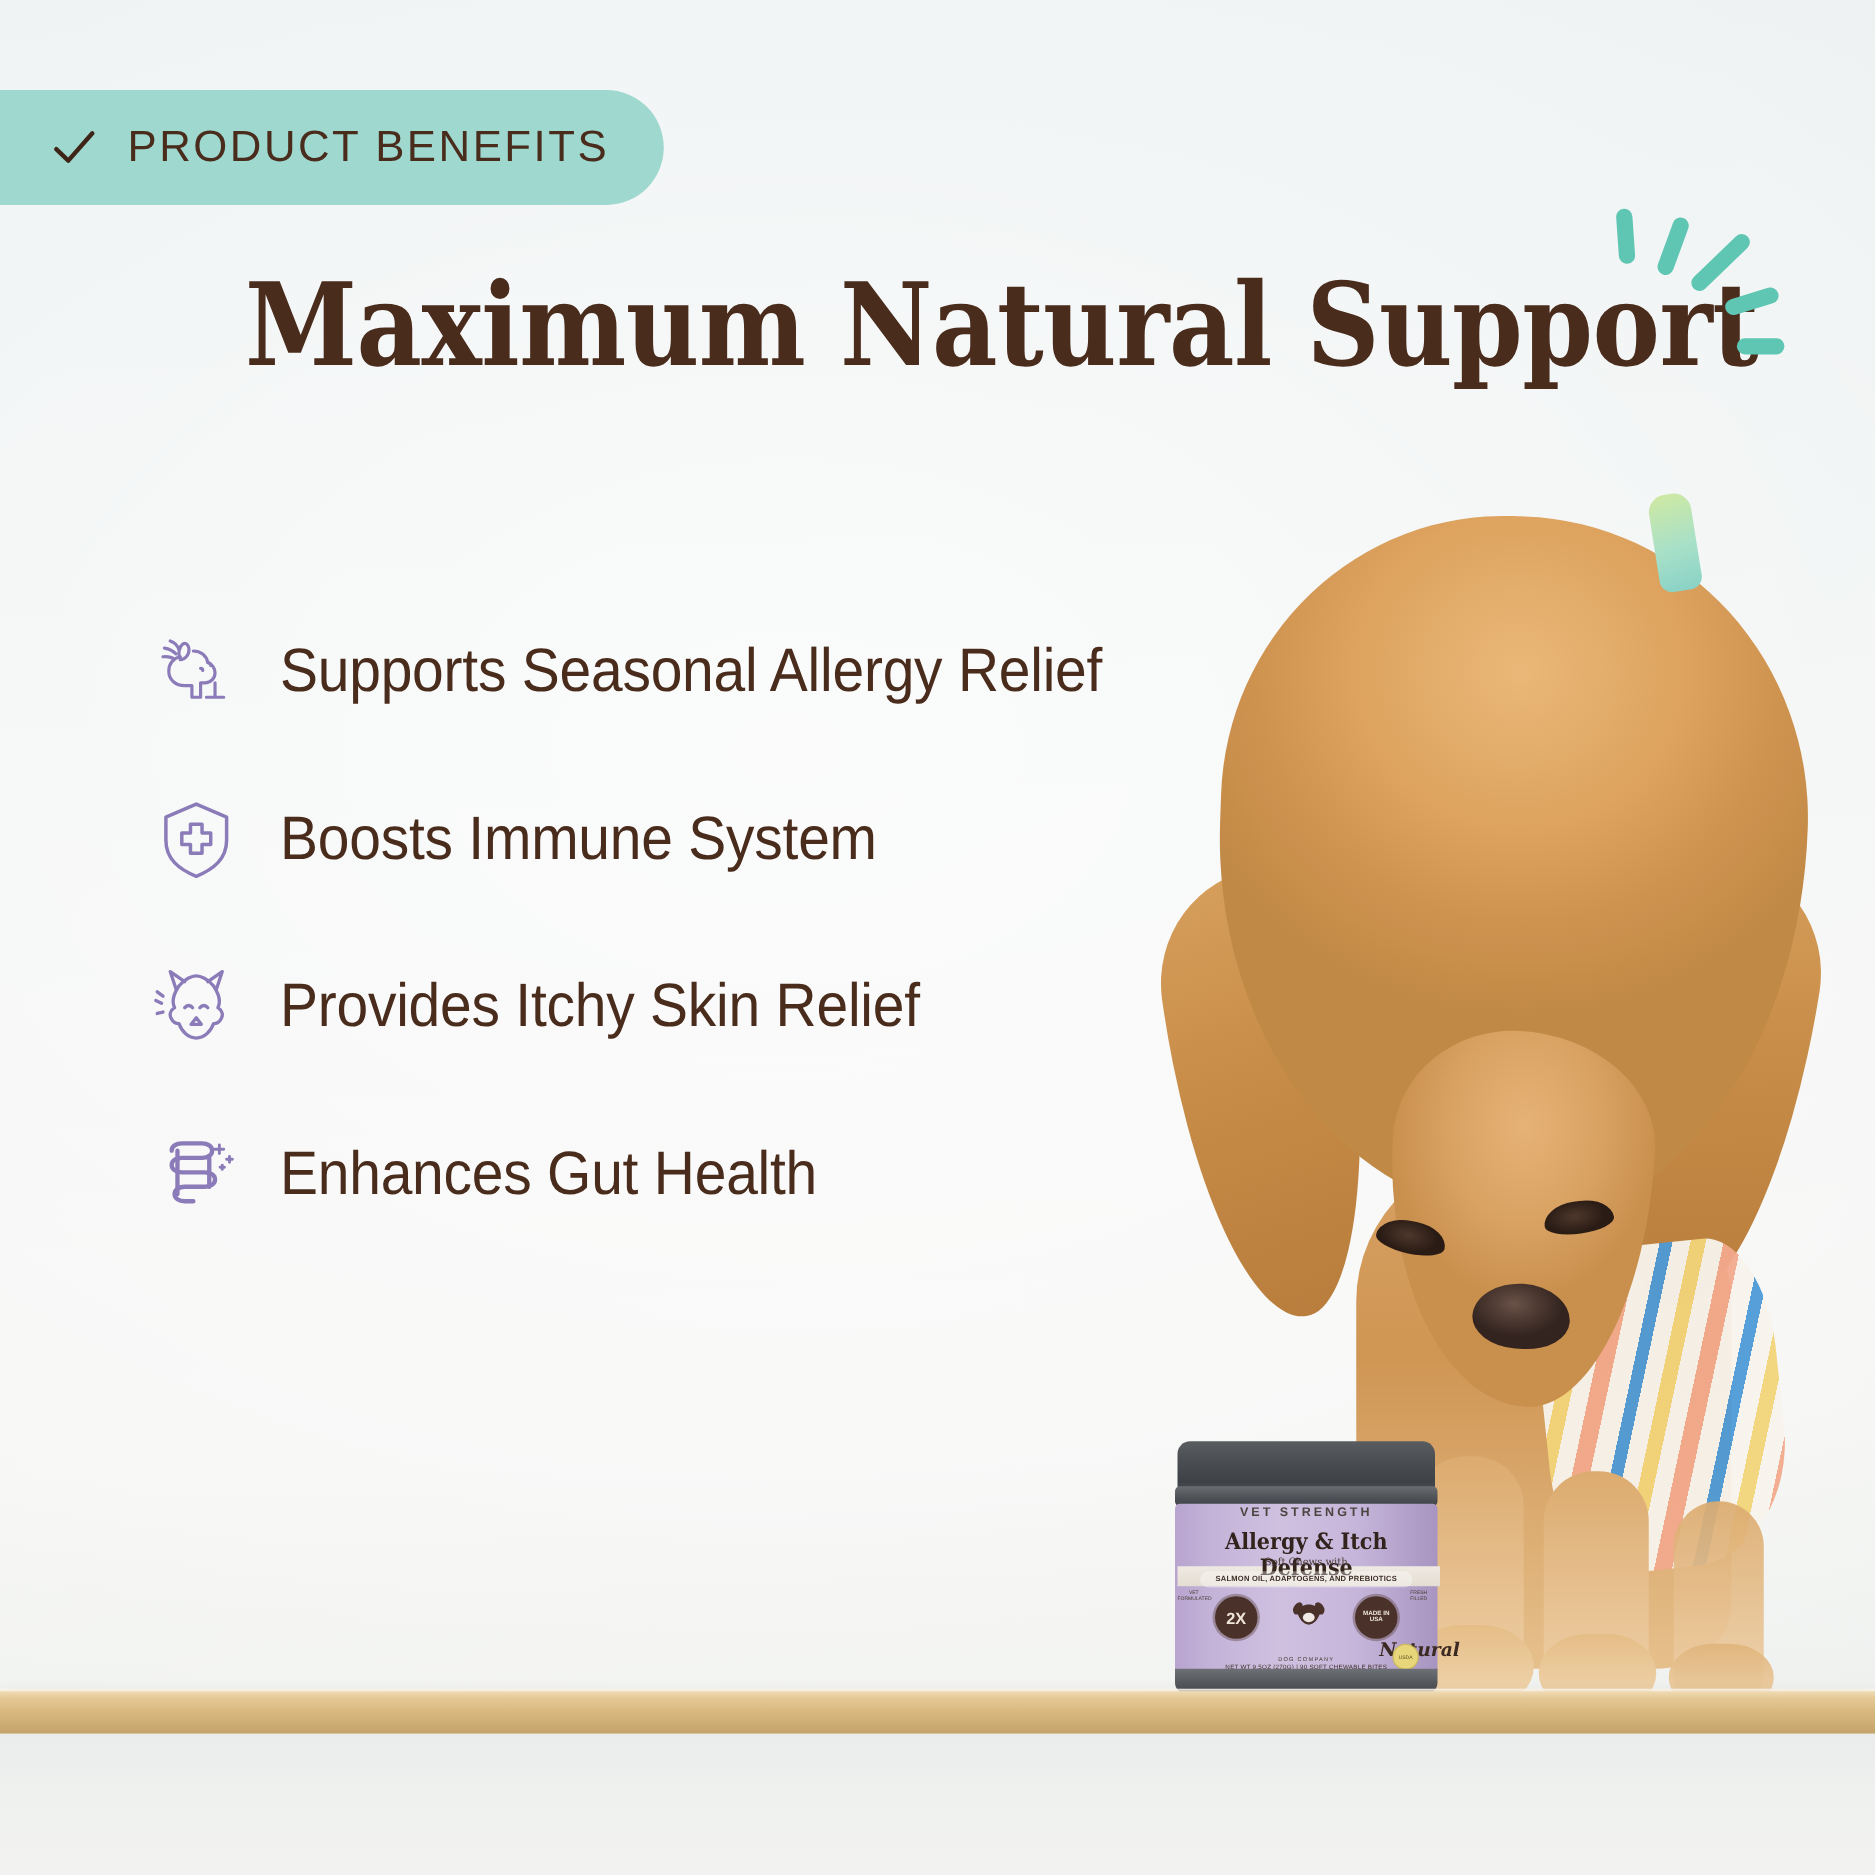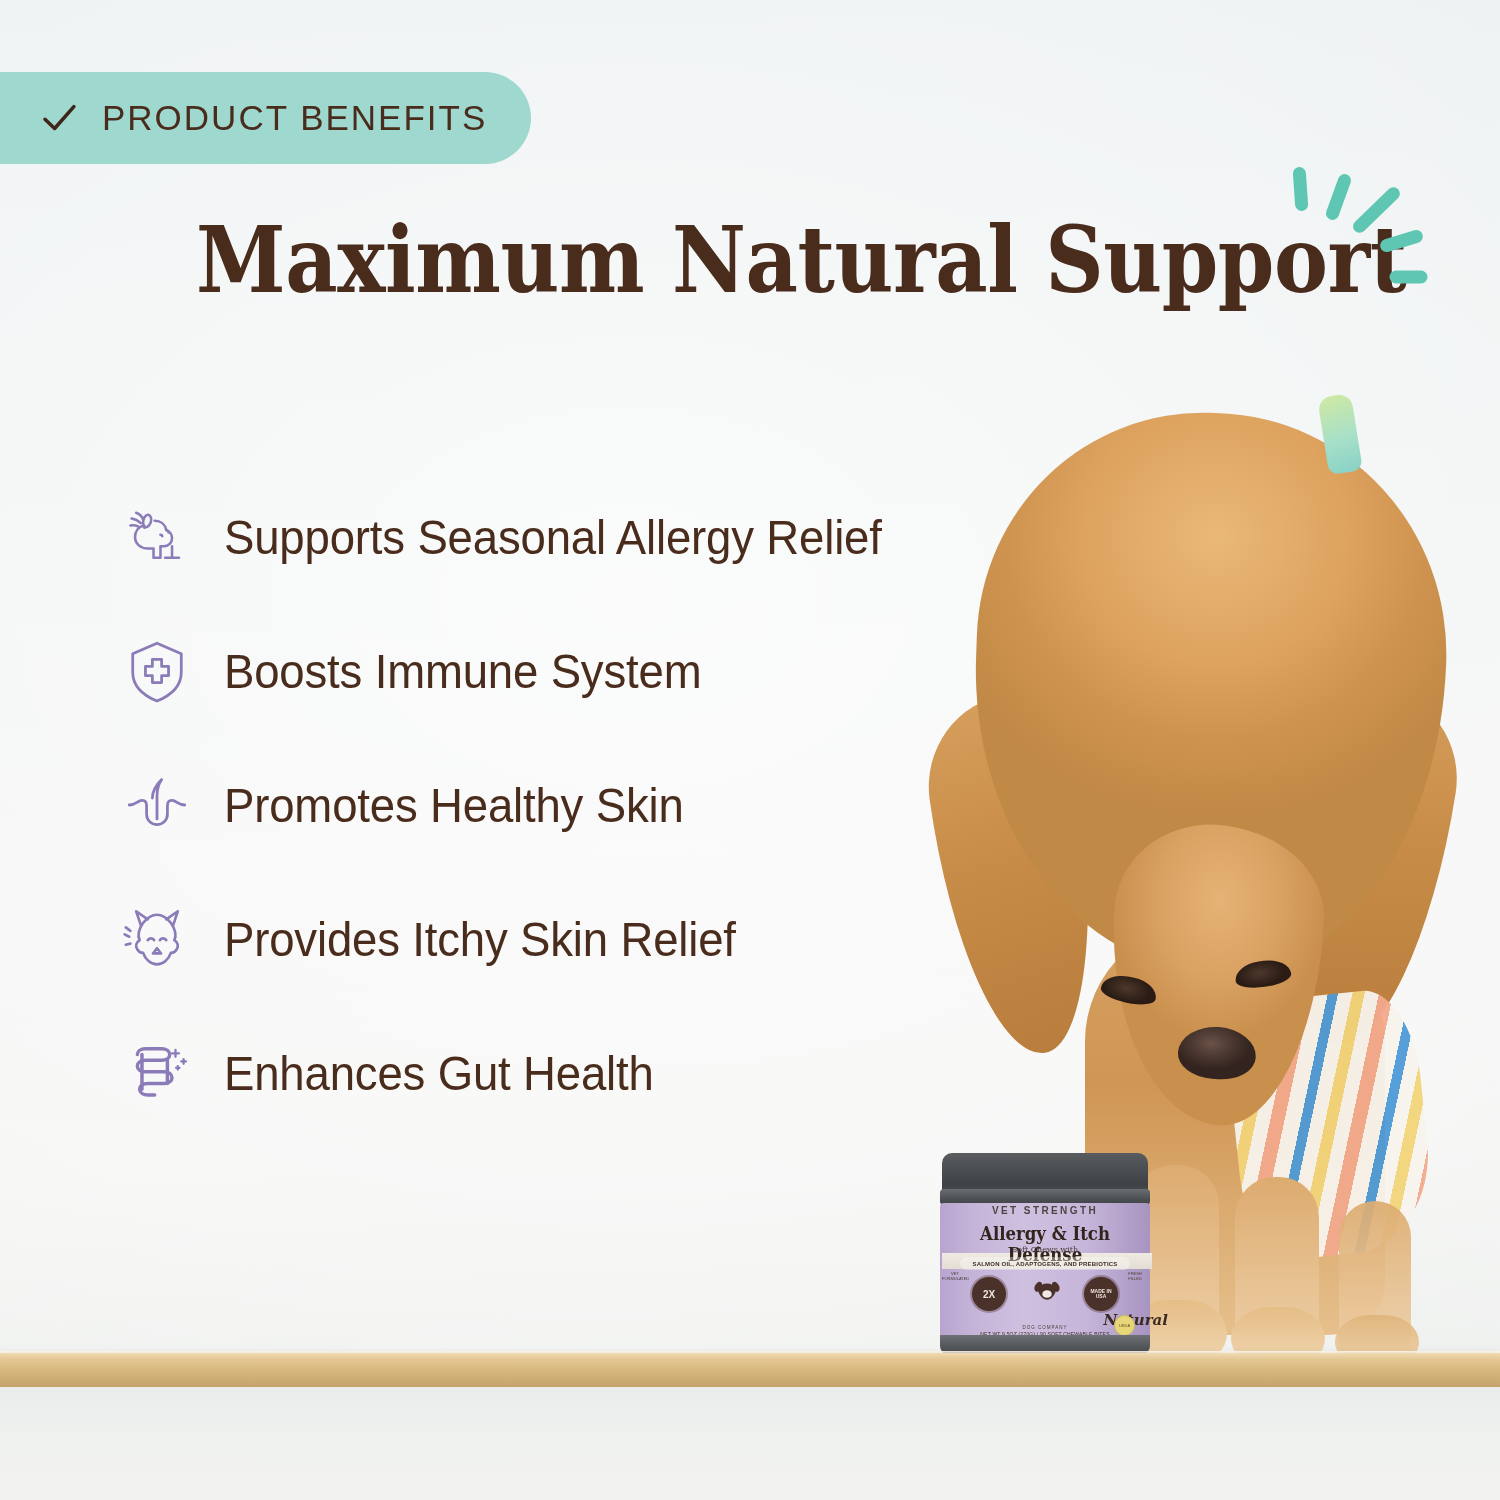--- a/index.html
+++ b/index.html
@@ -342,21 +342,21 @@
   }
   .seal {
     position: absolute;
     width: 34px; height: 34px;
     background: #4a3129;
     border-radius: 50%;
     display: flex;
     align-items: center;
     justify-content: center;
     color: #f0e6da;
-    font-size: 10px;
+    font-size: 13px;
     font-weight: 700;
     box-shadow: 0 0 0 2px rgba(74,49,41,0.35);
   }
   .seal-2x { left: 34px; top: 124px; }
   .seal-right { left: 146px; top: 124px; font-size: 5px; text-align: center; line-height: 1.1; padding: 3px; box-sizing: border-box; }
   .jar-dogmark {
     position: absolute;
     left: 90px; top: 122px;
     width: 38px; height: 38px;
   }
@@ -519,29 +519,20 @@
     <div class="benefit-row">
       <div class="benefit-icon">
         <svg viewBox="0 0 64 64" fill="none" stroke="#8b7bb8" stroke-width="2.4" stroke-linecap="round" stroke-linejoin="round">
           <path d="M32 8 L53 17 v16c0 13-9 20-21 25-12-5-21-12-21-25V17z"></path>
           <path d="M28 22h8v6h6v8h-6v6h-8v-6h-6v-8h6z"></path>
         </svg>
       </div>
       <div class="benefit-label">Boosts Immune System</div>
     </div>
 
-    <div class="benefit-row">
-      <div class="benefit-icon">
-        <svg viewBox="0 0 64 64" fill="none" stroke="#8b7bb8" stroke-width="2.4" stroke-linecap="round" stroke-linejoin="round">
-          <path d="M8 32c6 0 7-4 11-4s4 3 4 6v6a9 9 0 0 0 18 0V34c0-3 0-6 4-6s5 4 11 4"></path>
-          <path d="M32 44V24c0-6 2-11 4-14-4 4-8 9-8 16"></path>
-        </svg>
-      </div>
-      <div class="benefit-label">Promotes Healthy Skin</div>
-    </div>
 
     <div class="benefit-row">
       <div class="benefit-icon">
         <svg viewBox="0 0 64 64" fill="none" stroke="#8b7bb8" stroke-width="2.3" stroke-linecap="round" stroke-linejoin="round">
           <path d="M18 20 L14 8 l10 7"></path>
           <path d="M46 20 L50 8 l-10 7"></path>
           <path d="M20 18c-4 6-5 11-3 15-3 2-4 5-2 8 1 2 3 3 5 3 2 6 7 10 12 10s10-4 12-10c2 0 4-1 5-3 2-3 1-6-2-8 2-4 1-9-3-15-4-5-9-7-12-7s-8 2-12 7z"></path>
           <path d="M24 33c1.5-2 4-2 5.5 0M34.5 33c1.5-2 4-2 5.5 0"></path>
           <path d="M32 40l-3.5 4.5h7z"></path>
           <path d="M8 30l-4-2M9 36l-4 1M9 25l-4-3"></path>

